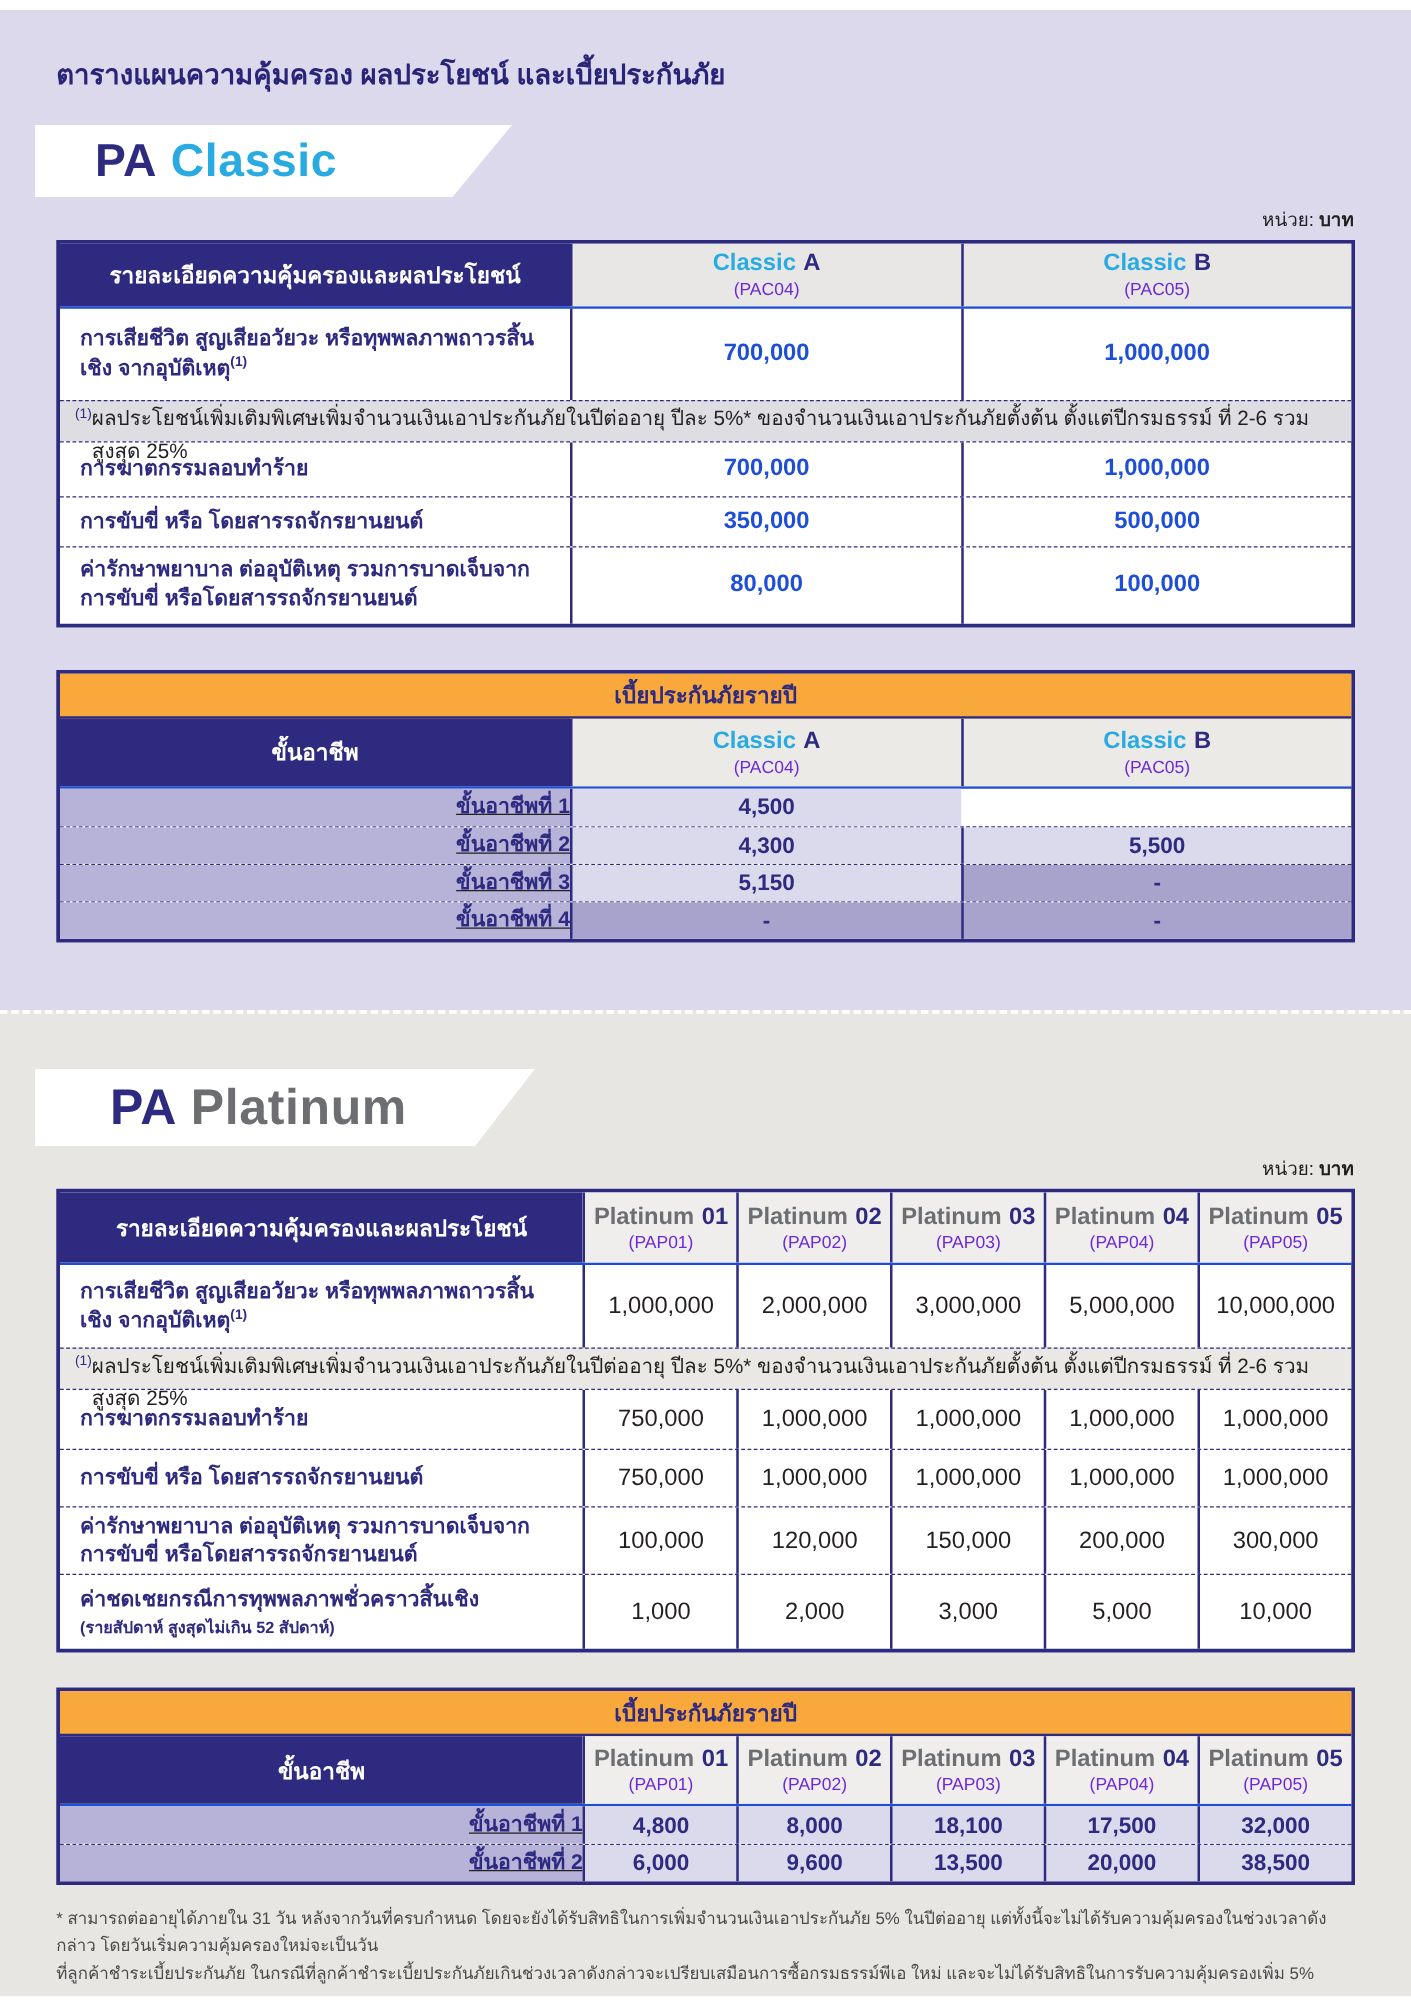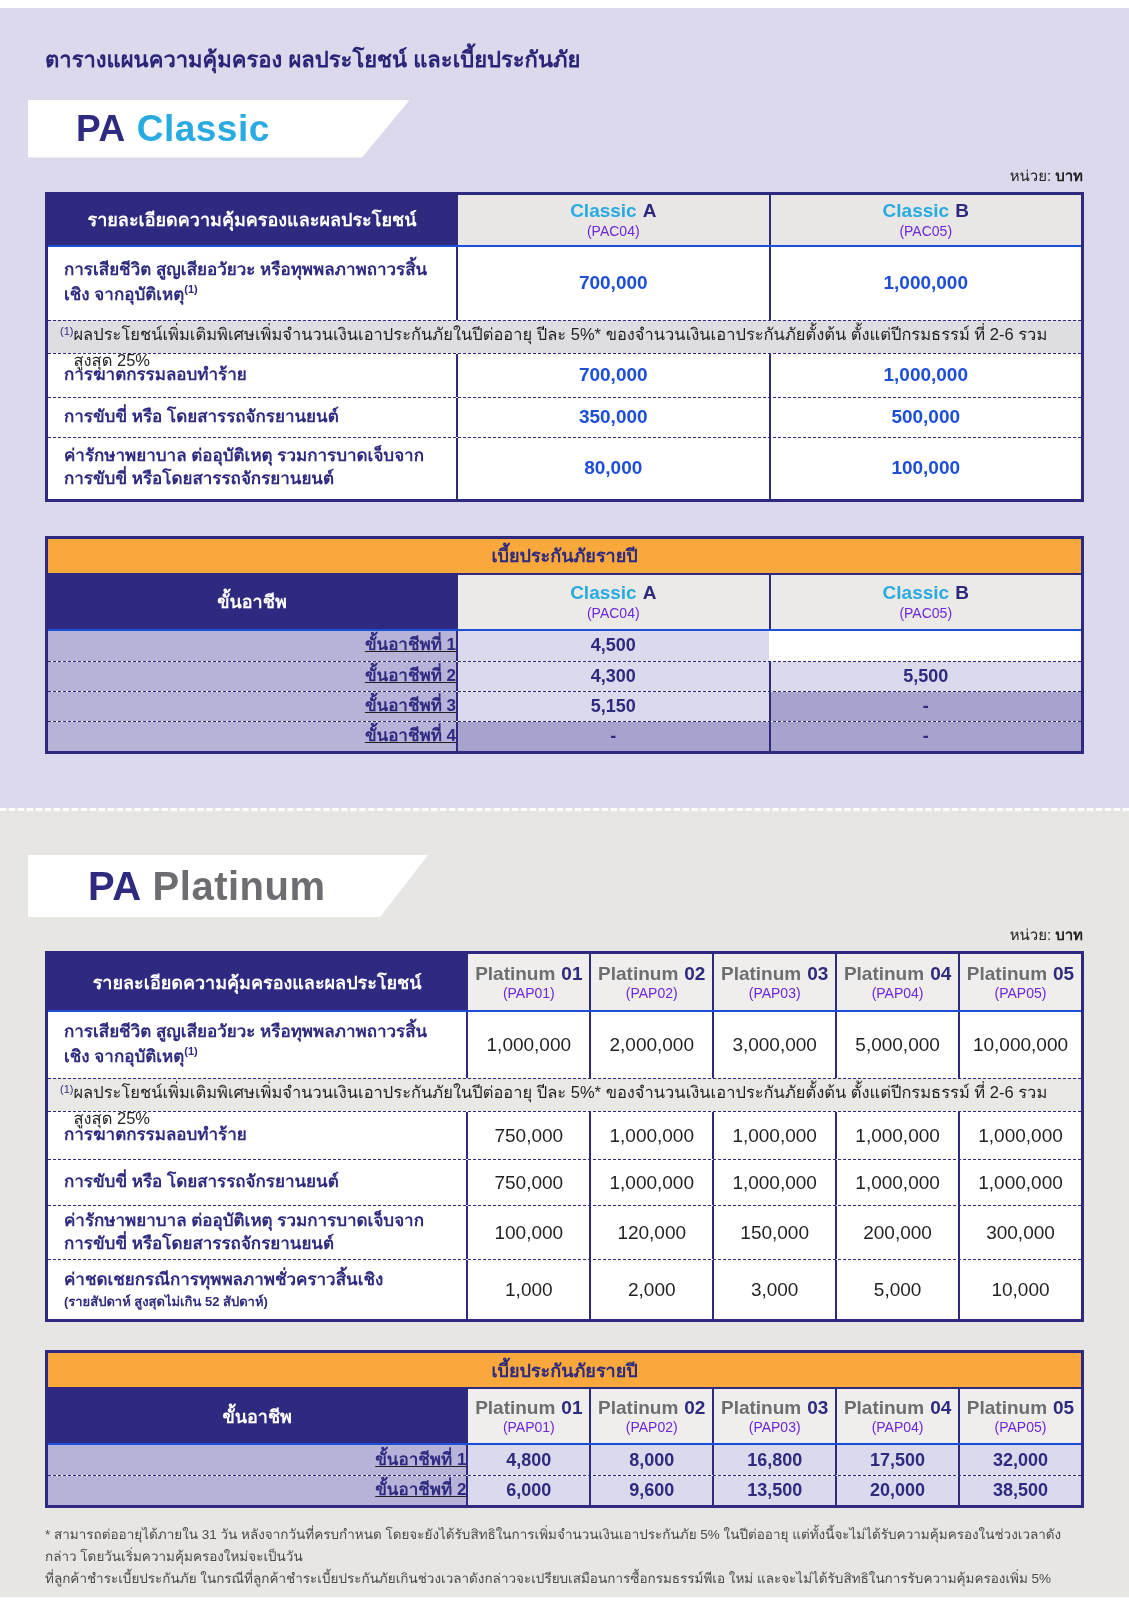--- a/index.html
+++ b/index.html
@@ -415,21 +415,21 @@
       <div class="c lab pl-lab">
           <div class="rl">ขั้นอาชีพที่ 1</div>
         </div>
       <div class="c val pl-val">
           <span class="num">4,800</span>
         </div>
       <div class="c val pl-val">
           <span class="num">8,000</span>
         </div>
       <div class="c val pl-val">
-          <span class="num">16,800</span>
+          <span class="num">18,100</span>
         </div>
       <div class="c val pl-val">
           <span class="num">17,500</span>
         </div>
       <div class="c val pl-val">
           <span class="num">32,000</span>
         </div>
     </div>
     <div class="trow body r">
       <div class="c lab pl-lab">

